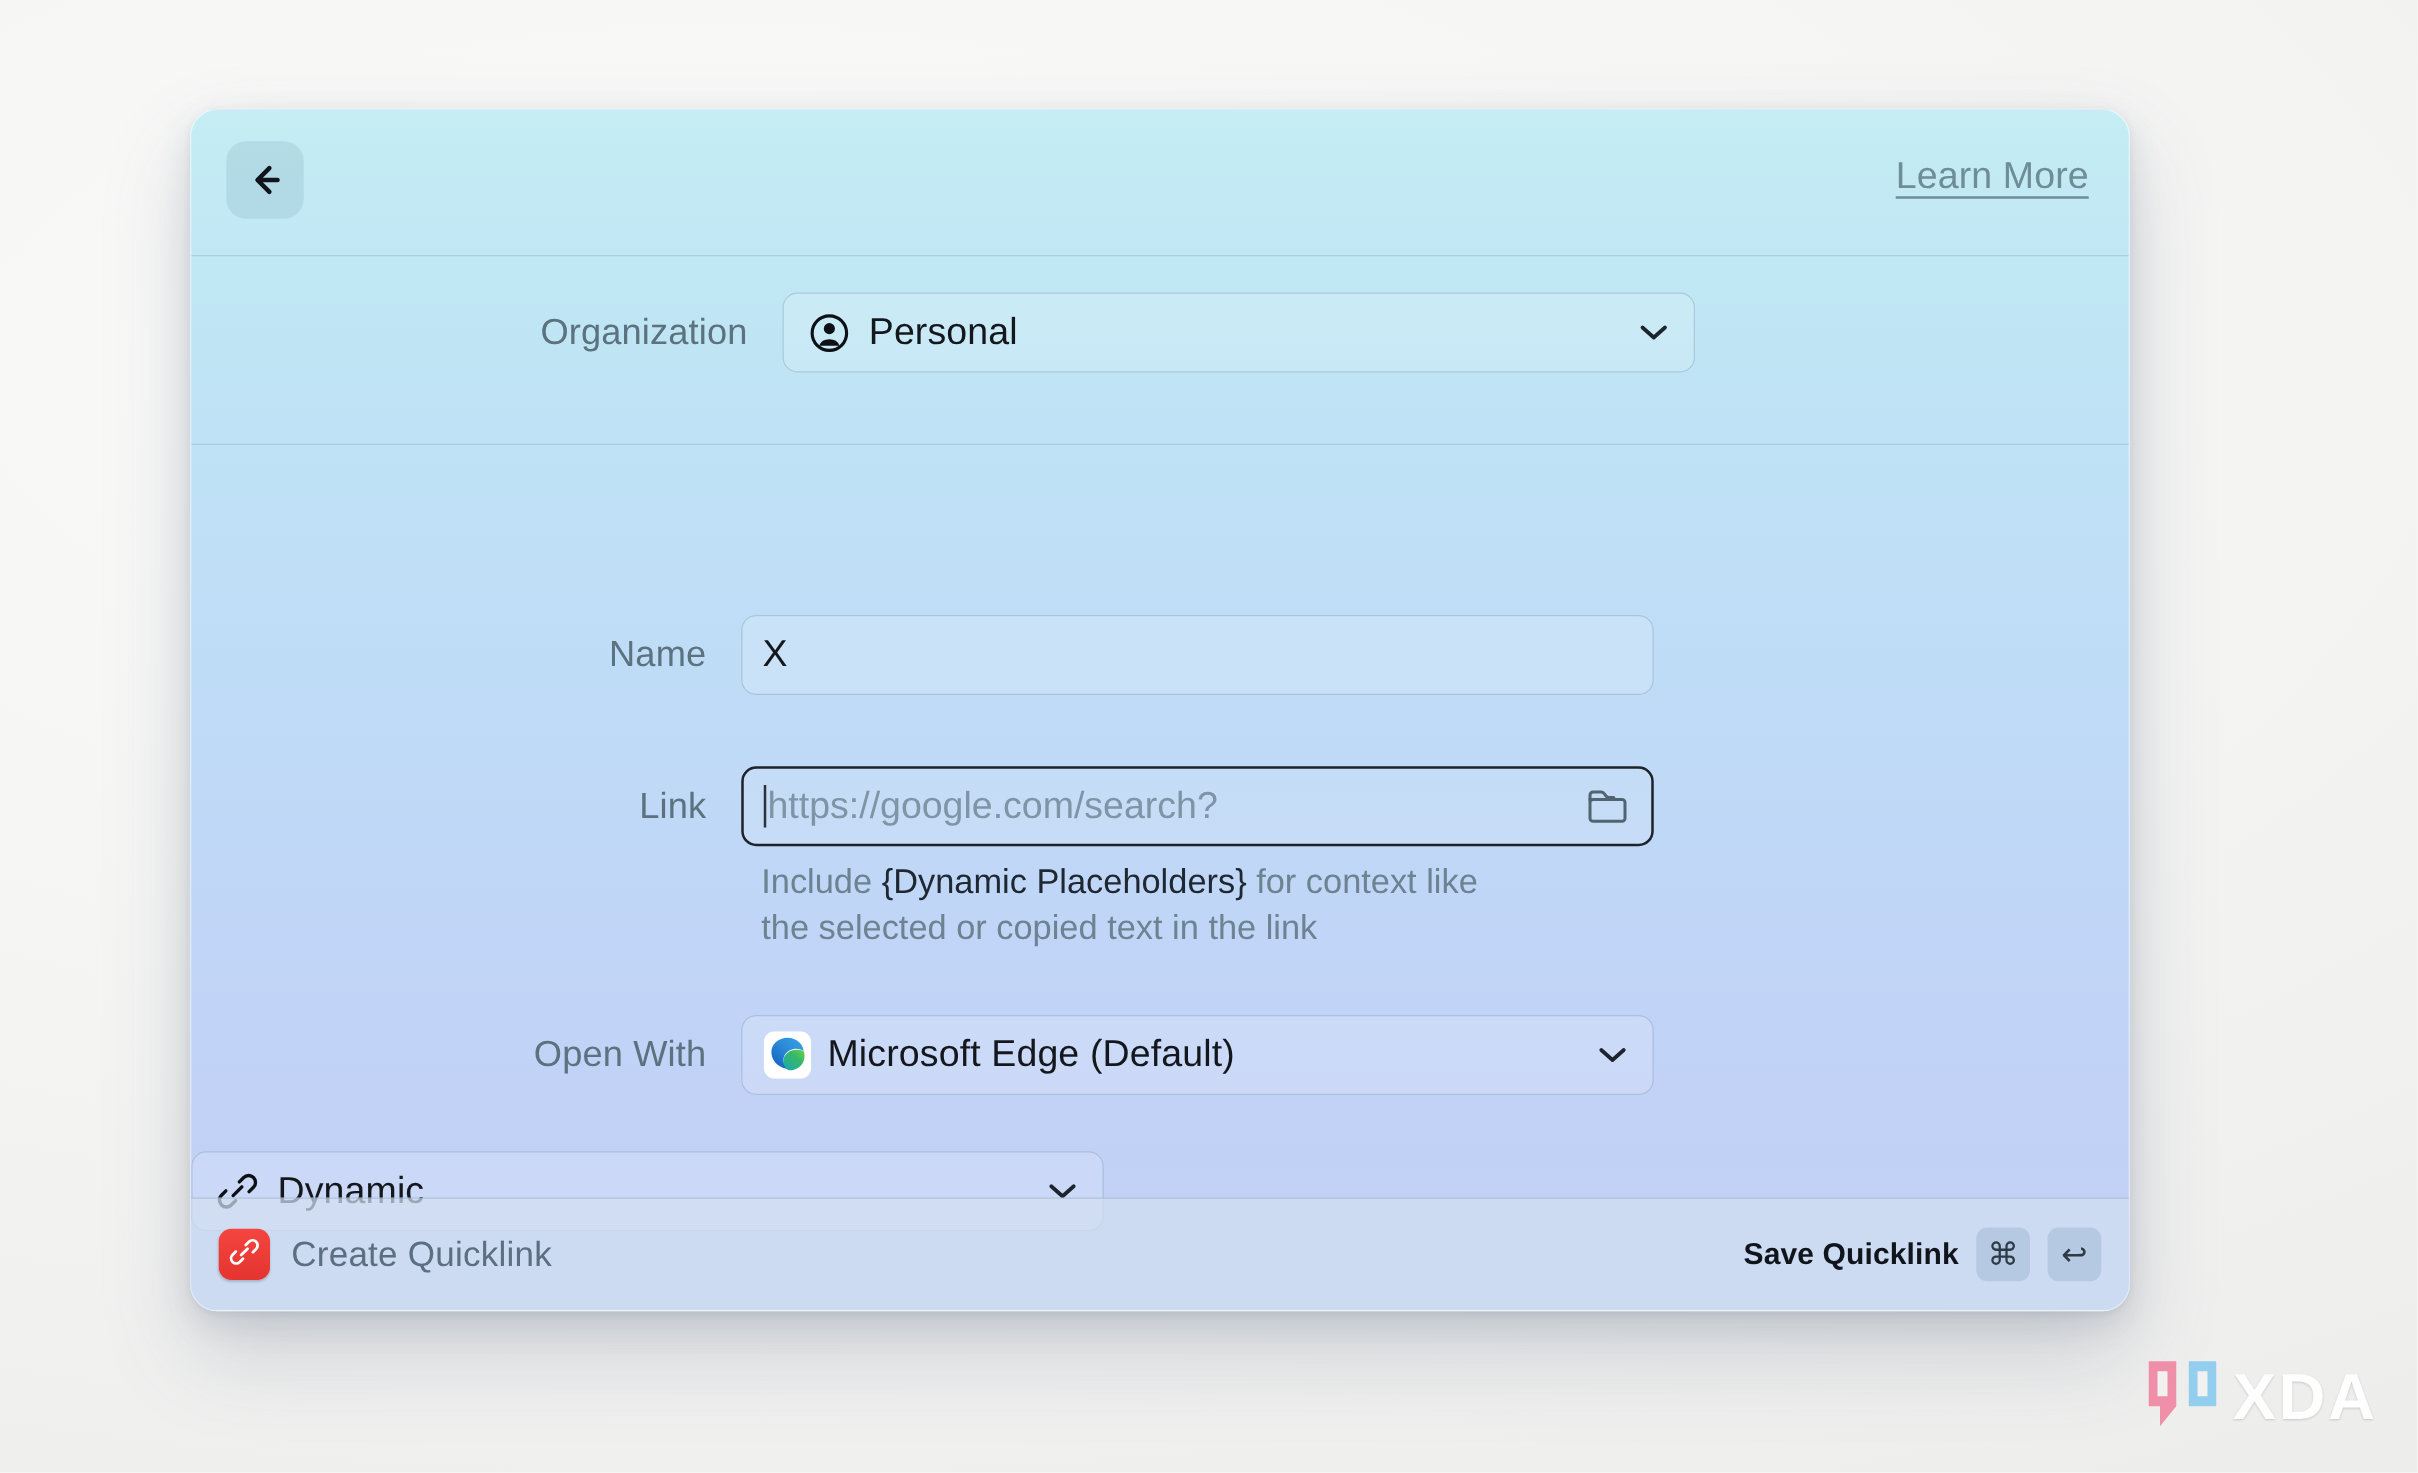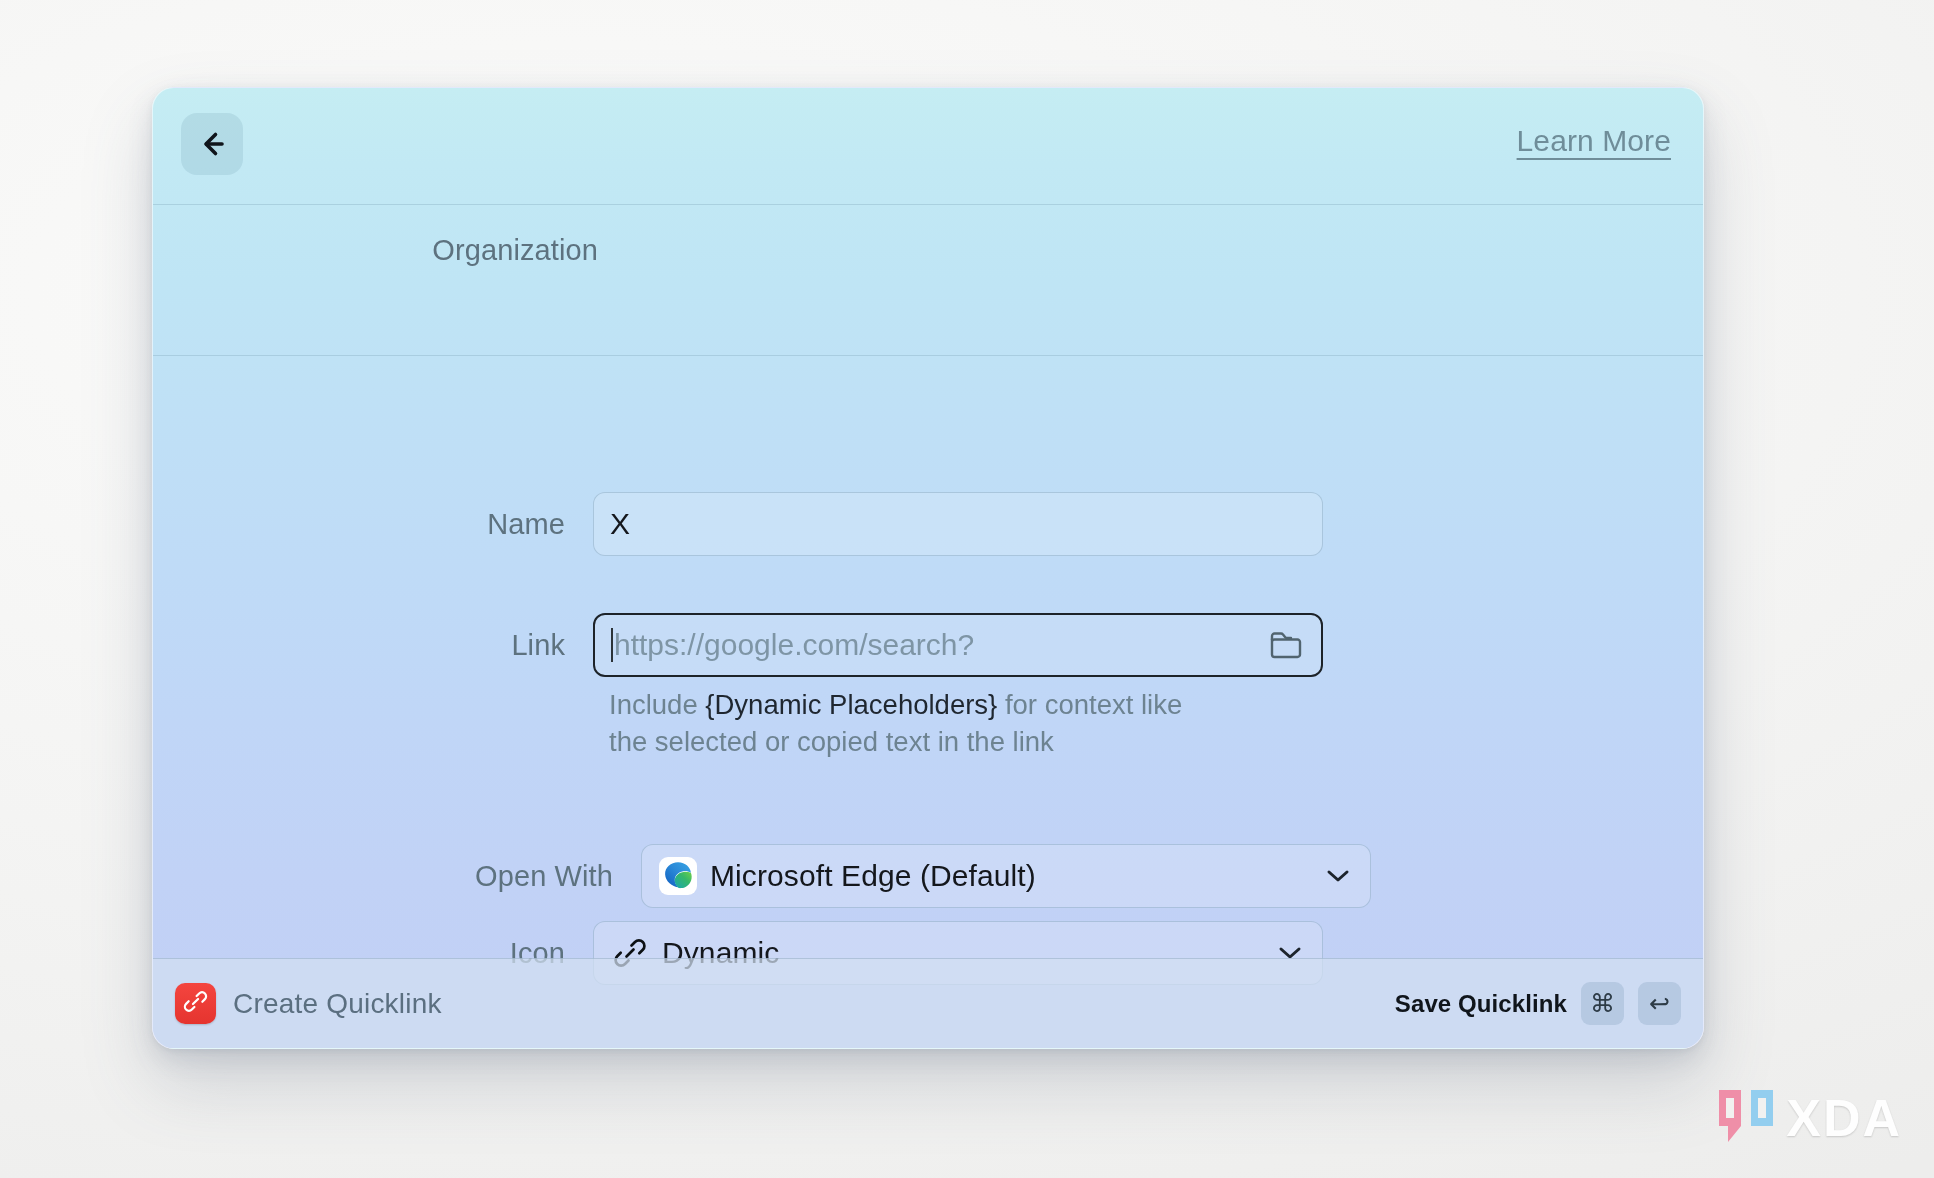--- a/index.html
+++ b/index.html
@@ -290,20 +290,35 @@
           <path d="M11.5 17 H27" fill="none" stroke="#10151b" stroke-width="3.6" stroke-linecap="round"></path>
         </svg>
       </span>
     </div>
     <div class="learn-more">Learn More</div>
   </div>
 
   <div class="section-org">
     <div class="row" style="top:29px;margin-left:33px;">
       <div class="row-label">Organization</div>
+      <div class="control">
+        <span class="ctl-icon">
+          <svg width="33" height="33" viewBox="0 0 34 34">
+            <circle cx="17" cy="17" r="14.2" fill="none" stroke="#0d1115" stroke-width="2.6"></circle>
+            <circle cx="17" cy="13.3" r="4.6" fill="#0d1115"></circle>
+            <path d="M8.6 27.4 a8.8 7.6 0 0 1 16.8 0 z" fill="#0d1115"></path>
+          </svg>
+        </span>
+        <span class="ctl-text">Personal</span>
+        <span class="chev">
+          <svg width="24" height="15" viewBox="0 0 24 15">
+            <path d="M3 3.5 L12 11.5 L21 3.5" fill="none" stroke="#1d242c" stroke-width="3" stroke-linecap="round" stroke-linejoin="round"></path>
+          </svg>
+        </span>
+      </div>
     </div>
   </div>
 
   <div>
 
     <div class="row" style="top:404px;">
       <div class="row-label">Name</div>
       <div class="input-field">
         <span class="value">X</span>
       </div>
@@ -320,21 +335,21 @@
             <path d="M3 9.5 V6 a2.5 2.5 0 0 1 2.5 -2.5 H12 a2.5 2.5 0 0 1 2 1 L16 7 a2.5 2.5 0 0 0 2 1 H22" fill="none" stroke="#51646f" stroke-width="2.4" stroke-linejoin="round" stroke-linecap="round"></path>
           </svg>
         </span>
       </div>
     </div>
 
     <div class="hint">
       <span>Include </span><span class="strong">{Dynamic Placeholders}</span><span> for context like the selected or copied text in the link</span>
     </div>
 
-    <div class="row" style="top:756px;padding-left:48px;">
+    <div class="row" style="top:724px;">
       <div class="row-label">Open With</div>
       <div class="control">
         <span class="ctl-icon">
           <svg width="38" height="38" viewBox="0 0 38 38">
             <rect x="0" y="0" width="38" height="38" rx="9" fill="#ffffff"></rect>
             <defs>
               <linearGradient id="edgeBlue" x1="0" y1="1" x2="1" y2="0">
                 <stop offset="0%" stop-color="#0f5dbf"></stop>
                 <stop offset="55%" stop-color="#2b8ad8"></stop>
                 <stop offset="100%" stop-color="#39a5e4"></stop>
@@ -352,21 +367,20 @@
         <span class="ctl-text">Microsoft Edge (Default)</span>
         <span class="chev">
           <svg width="24" height="15" viewBox="0 0 24 15">
             <path d="M3 3.5 L12 11.5 L21 3.5" fill="none" stroke="#1d242c" stroke-width="3" stroke-linecap="round" stroke-linejoin="round"></path>
           </svg>
         </span>
       </div>
     </div>
 
     <div class="row" style="top:833px;">
-      <div class="row-label">Icon</div>
       <div class="control">
         <span class="ctl-icon">
           <svg width="34" height="34" viewBox="0 0 34 34">
             <path d="M13.5 20.5 L20.5 13.5" fill="none" stroke="#0d1115" stroke-width="2.7" stroke-linecap="round"></path>
             <path d="M18.5 9.5 L22 6 a5.5 5.5 0 0 1 7.8 7.8 L26.3 17.3" fill="none" stroke="#0d1115" stroke-width="2.7" stroke-linecap="round"></path>
             <path d="M15.5 24.5 L12 28 a5.5 5.5 0 0 1 -7.8 -7.8 L7.7 16.7" fill="none" stroke="#0d1115" stroke-width="2.7" stroke-linecap="round"></path>
           </svg>
         </span>
         <span class="ctl-text">Dynamic</span>
         <span class="chev">

